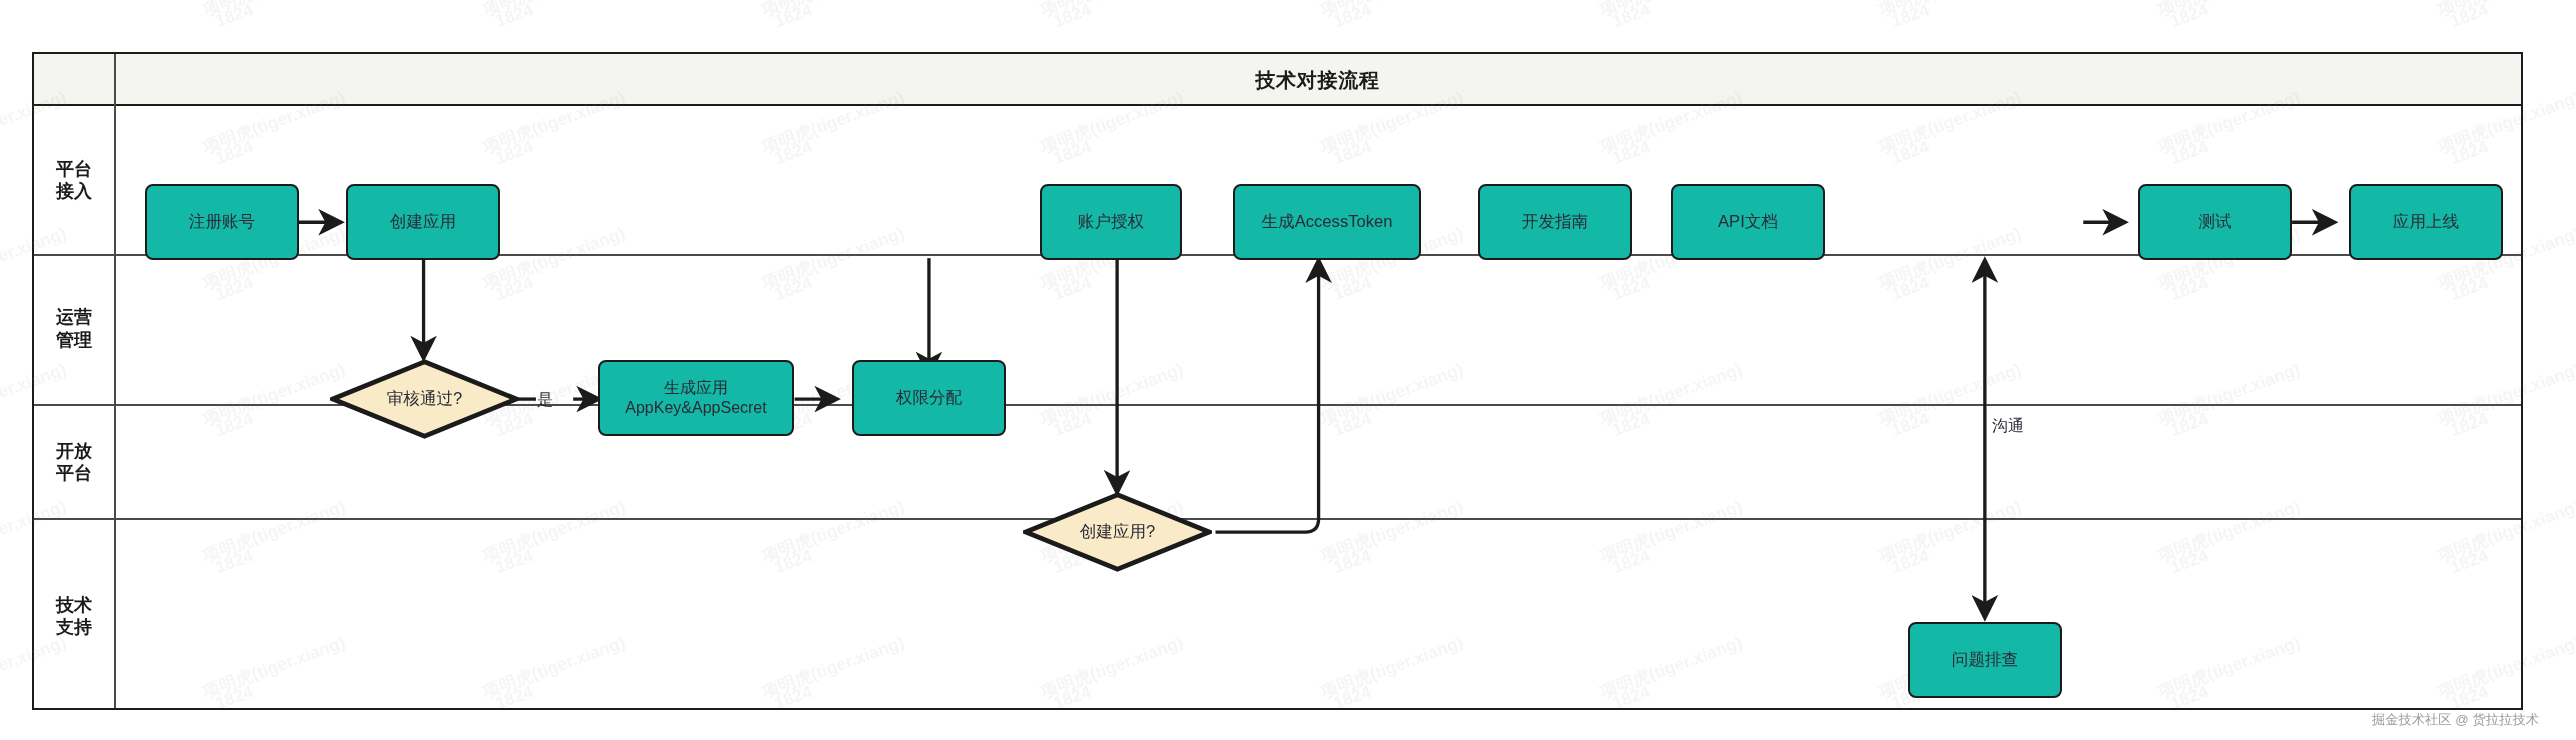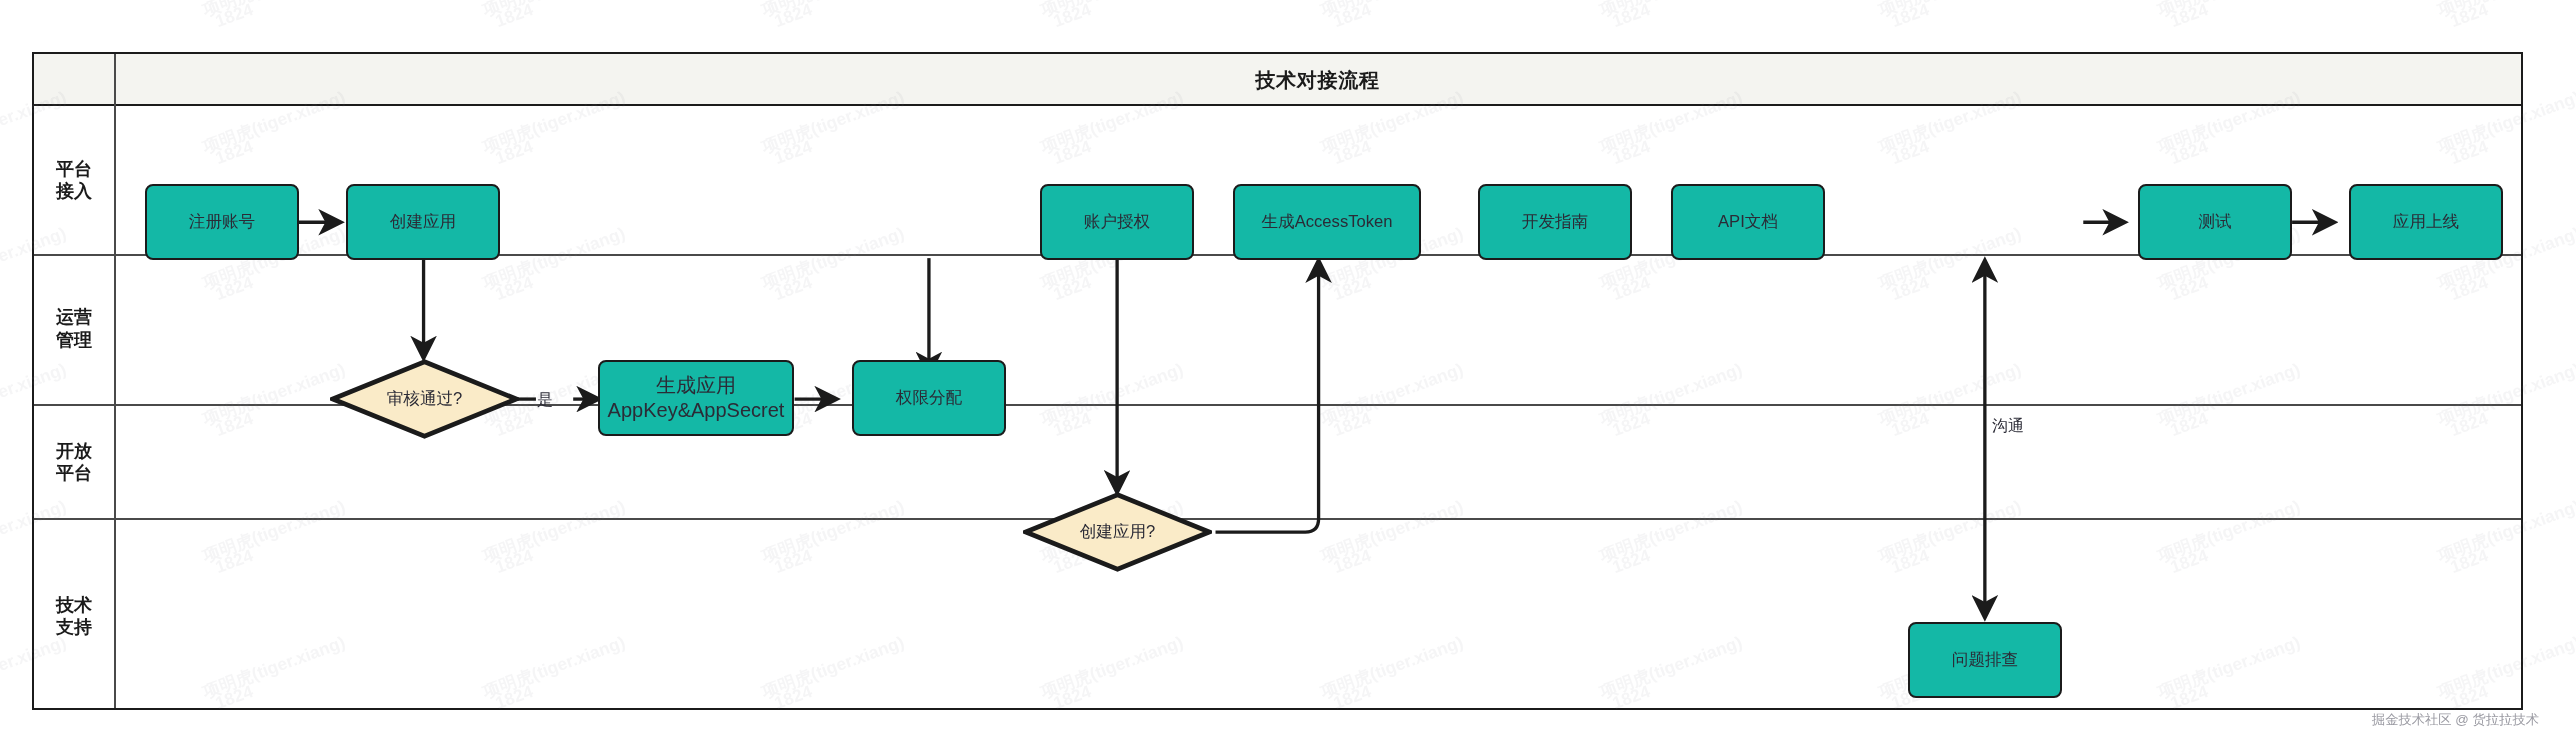--- a/index.html
+++ b/index.html
@@ -68,21 +68,21 @@
     box-sizing: border-box;
     background: #14b8a6;
     border: 2.7px solid #1b1b1b;
     border-radius: 8px;
     display: flex; align-items: center; justify-content: center;
     text-align: center;
     font-size: 16.6px; color: #2b2b36;
     line-height: 1.25;
     z-index: 6;
   }
-  .node.two-line { font-size: 20px; }
+  .node.two-line { font-size: 16px; }
   .diamond-wrap {
     position: absolute;
     z-index: 6;
   }
   .diamond-wrap svg { display: block; }
   .diamond-label {
     position: absolute;
     left: 0; top: 0; width: 100%; height: 100%;
     display: flex; align-items: center; justify-content: center;
     font-size: 16.6px; color: #2b2b36;
@@ -330,21 +330,21 @@
 
   <div class="node" style="left:145px; top:184px; width:154px; height:76px;">
     <span>注册账号</span>
   </div>
 
   <div class="node" style="left:346px; top:184px; width:154px; height:76px;">
     <span>创建应用</span>
   </div>
 
 
-  <div class="node" style="left:1040px; top:184px; width:154px; height:76px;">
+  <div class="node" style="left:1040px; top:184px; width:142px; height:76px;">
     <span>账户授权</span>
   </div>
 
   <div class="node" style="left:1233px; top:184px; width:188px; height:76px;">
     <span>生成AccessToken</span>
   </div>
 
   <div class="node" style="left:1671px; top:184px; width:154px; height:76px;">
     <span>API文档</span>
   </div>

